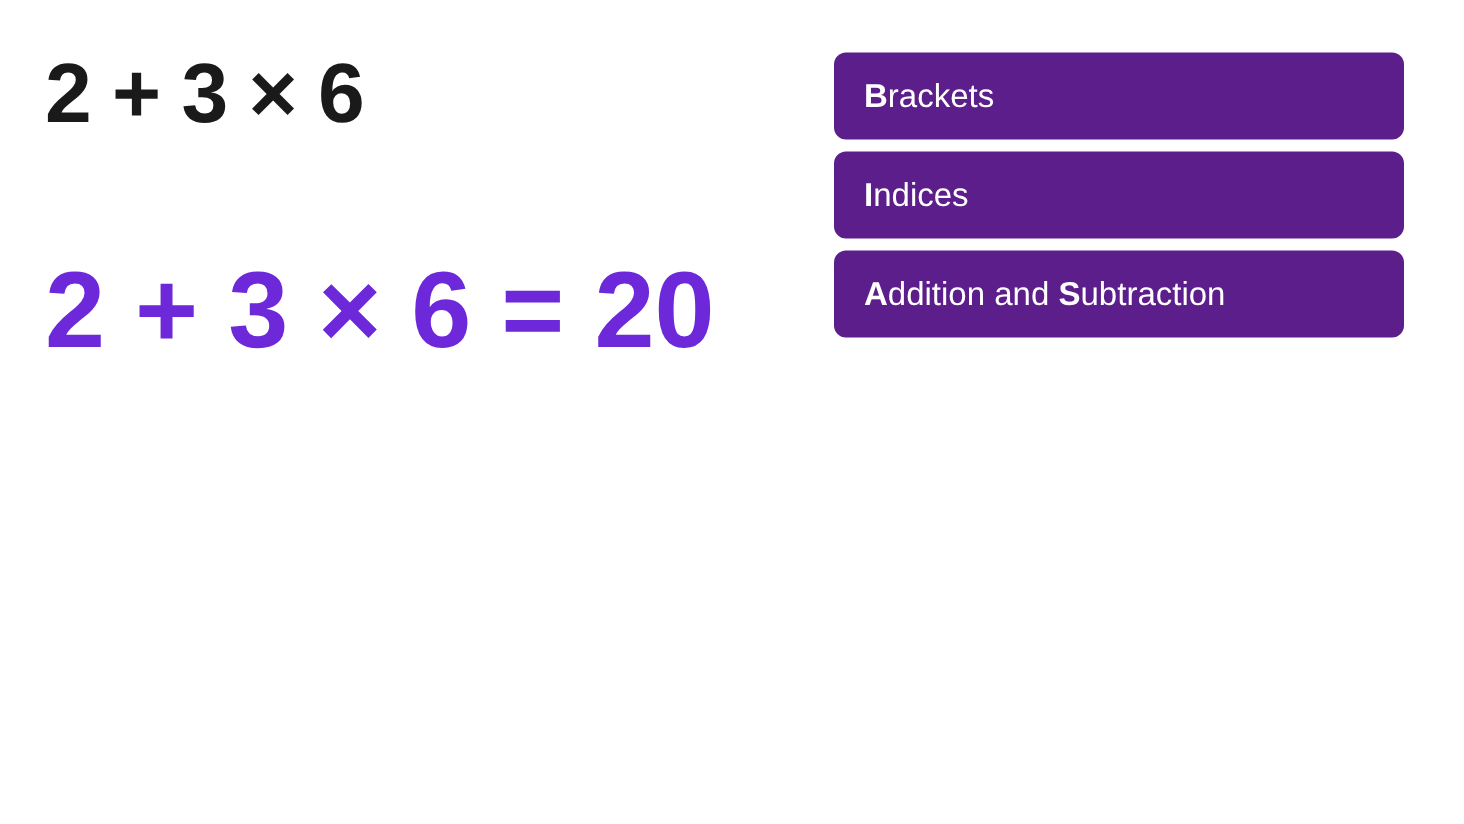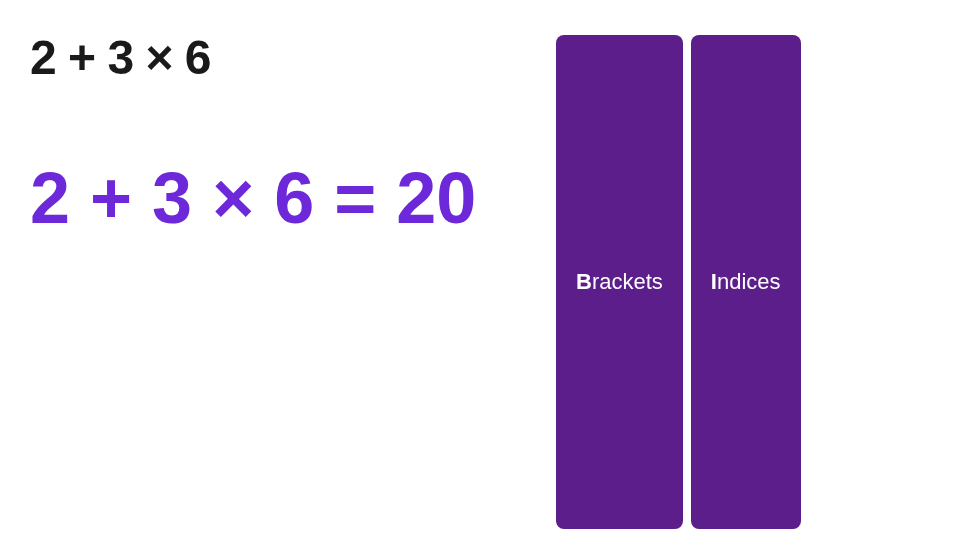--- a/index.html
+++ b/index.html
@@ -35,38 +35,39 @@
     }
 
     .math-lines {
       display: flex;
       flex-direction: column;
       gap: 0px;
       margin-bottom: 40px;
     }
 
     .math-line {
-      font-size: 48px;
+      font-size: 56px;
       font-weight: 700;
       color: #1a1a1a;
       line-height: 1.15;
       letter-spacing: -1px;
     }
 
     .equation-line {
       font-size: 72px;
       font-weight: 700;
       color: #6d28d9;
       line-height: 1.2;
       margin-top: 30px;
     }
 
     .right-section {
       width: 390px;
       display: flex;
+      flex-direction: column;
       gap: 8px;
       padding-top: 15px;
       padding-right: 10px;
       text-align: right;
     }
 
     .badge {
       background-color: #5c1e8a;
       color: #ffffff;
       border-radius: 8px;
@@ -97,14 +98,19 @@
     <div class="badge">
       <span>
         <span class="bold-letter">B</span><span>rackets</span>
       </span>
     </div>
     <div class="badge">
       <span>
         <span class="bold-letter">I</span><span>ndices</span>
       </span>
     </div>
+    <div class="badge">
+      <span>
+        <span class="bold-letter">A</span><span>ddition and </span><span class="bold-letter">S</span><span>ubtraction</span>
+      </span>
+    </div>
   </div>
 </div>
 
 </body></html>

